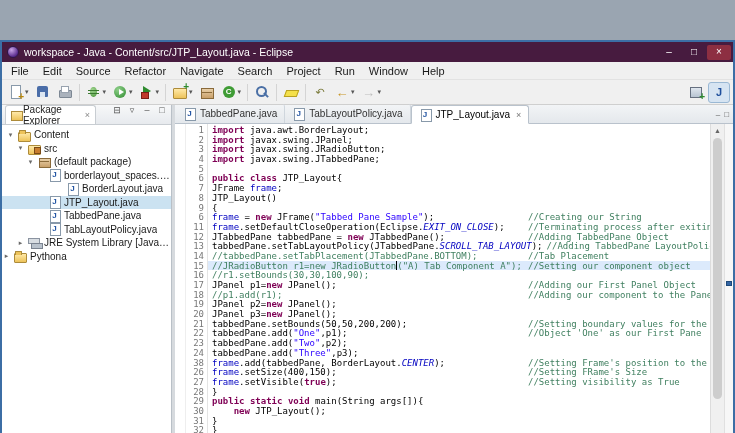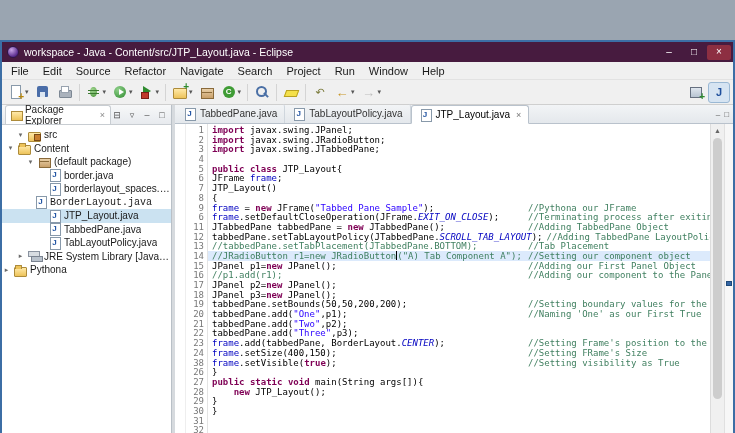--- a/index.html
+++ b/index.html
@@ -52,22 +52,22 @@
   .ico-last-edit-location::before{content:"↶";color:#7a7a3a;font-size:11px;}
   .ico-back::before{content:"←";color:#c99726;font-size:13px;font-weight:bold;}
   .ico-forward::before{content:"→";color:#bdbdbd;font-size:13px;font-weight:bold;}
   .ico-open-perspective::before{content:"";position:absolute;left:1px;top:3px;width:10px;height:9px;border:1px solid #667080;background:linear-gradient(#dfe6ee,#b8c4d2);}
   .ico-open-perspective::after{content:"+";position:absolute;right:0;bottom:-2px;color:#2e8b2e;font-weight:bold;font-size:10px;}
   .ico-java-perspective::before{content:"J";color:#1f4f9c;font:bold 11px "Liberation Sans",sans-serif;}
   
   .workarea{flex:1;display:flex;min-height:0;background:#e8eaec;}
   
   .explorer{width:170px;flex:0 0 170px;display:flex;flex-direction:column;border-right:1px solid #b9c0c7;background:#fff;}
-  .exphead{height:20px;flex:0 0 20px;display:flex;align-items:center;background:linear-gradient(#f7f8f9,#e7eaee);
-    border-bottom:1px solid #c8cdd2;padding:0 3px;font-size:10px;color:#222;}
+  .exphead{height:20px;flex:0 0 20px;display:flex;align-items:flex-start;background:linear-gradient(#f7f8f9,#e7eaee);
+    border-bottom:1px solid #c8cdd2;padding:0 3px;font-size:10px;color:#222;gap:15px;}
   .exphead .vtab{display:flex;align-items:center;gap:3px;background:#fff;border:1px solid #c8cdd2;border-bottom:none;
     height:19px;padding:0 5px;border-radius:3px 3px 0 0;}
   .vico{width:12px;height:10px;position:relative;}
   .vico::before{content:"";position:absolute;left:0;top:1px;width:10px;height:8px;background:linear-gradient(#ffe9a8,#edc35a);border:1px solid #ad8b3a;}
   .headicons{margin-left:auto;display:flex;gap:3px;color:#555;font-size:9px;}
   .hicon{width:12px;text-align:center;}
   .tree{flex:1;overflow:hidden;background:#fff;padding-top:3px;}
   .trow{display:flex;align-items:center;gap:3px;height:13.5px;font-size:10px;color:#1a1a1a;white-space:nowrap;}
   .trow.sel{background:var(--selection,#cbe2f1);}
   .exp{width:9px;flex:0 0 9px;font-size:7px;color:#6a6a6a;text-align:center;}
@@ -223,46 +223,41 @@
           <span style="color:#888;font-size:9px;">×</span>
         </span>
         <span class="headicons" id="expheadicons">
             <span class="hicon">⊟</span>
             <span class="hicon">▿</span>
             <span class="hicon">–</span>
             <span class="hicon">□</span>
           </span>
       </div>
       <div class="tree" id="tree">
+          <div class="trow" style="padding-left: 4px;">
+            <span class="exp">▾</span>
+            <span class="tico tico-project"></span>
+            <span class="tlabel">Content</span>
+          </div>
           <div class="trow" style="padding-left: 14px;">
             <span class="exp">▾</span>
             <span class="tico tico-src-folder"></span>
             <span class="tlabel">src</span>
           </div>
-          <div class="trow" style="padding-left: 4px;">
-            <span class="exp">▾</span>
-            <span class="tico tico-project"></span>
-            <span class="tlabel">Content</span>
-          </div>
           <div class="trow" style="padding-left: 24px;">
             <span class="exp">▾</span>
             <span class="tico tico-package"></span>
             <span class="tlabel">(default package)</span>
           </div>
           <div class="trow" style="padding-left: 34px;">
             <span class="exp">&nbsp;</span>
             <span class="tico tico-jfile"></span>
-            <span class="tlabel">border.java</span>
-          </div>
-          <div class="trow" style="padding-left: 34px;">
-            <span class="exp">&nbsp;</span>
-            <span class="tico tico-jfile"></span>
             <span class="tlabel">borderlayout_spaces.java</span>
           </div>
-          <div class="trow" style="padding-left: 20px; font-family: Liberation Mono, monospace;">
+          <div class="trow" style="padding-left: 52px;">
             <span class="exp">&nbsp;</span>
             <span class="tico tico-jfile"></span>
             <span class="tlabel">BorderLayout.java</span>
           </div>
           <div class="trow sel" style="padding-left: 34px;">
             <span class="exp">&nbsp;</span>
             <span class="tico tico-jfile"></span>
             <span class="tlabel">JTP_Layout.java</span>
           </div>
           <div class="trow" style="padding-left: 34px;">
@@ -345,40 +340,42 @@
             <div class="ln">27</div>
             <div class="ln">28</div>
             <div class="ln">29</div>
             <div class="ln">30</div>
             <div class="ln">31</div>
             <div class="ln">32</div>
             <div class="ln">33</div>
             <div class="ln">34</div>
           </div>
         <div class="codearea" id="codelines">
+            <div class="crow"><span class="codepart"><span class="s-kw">import</span><span class="s-pln"> java.awt.BorderLayout;</span></span></div>
             <div class="crow"><span class="codepart"><span class="s-kw">import</span><span class="s-pln"> javax.swing.JPanel;</span></span></div>
             <div class="crow"><span class="codepart"><span class="s-kw">import</span><span class="s-pln"> javax.swing.JRadioButton;</span></span></div>
             <div class="crow"><span class="codepart"><span class="s-kw">import</span><span class="s-pln"> javax.swing.JTabbedPane;</span></span></div>
             <div class="crow"><span class="codepart"></span></div>
             <div class="crow"><span class="codepart"><span class="s-kw">public</span><span class="s-pln"> </span><span class="s-kw">class</span><span class="s-pln"> JTP_Layout{</span></span></div>
             <div class="crow"><span class="codepart"><span class="s-pln">JFrame </span><span class="s-fld">frame</span><span class="s-pln">;</span></span></div>
             <div class="crow"><span class="codepart"><span class="s-pln">JTP_Layout()</span></span></div>
             <div class="crow"><span class="codepart"><span class="s-pln">{</span></span></div>
-            <div class="crow"><span class="codepart"><span class="s-fld">frame</span><span class="s-pln"> = </span><span class="s-kw">new</span><span class="s-pln"> JFrame(</span><span class="s-str">"Tabbed Pane Sample"</span><span class="s-pln">);</span></span><span class="cmt">//Pythona our JFrame</span></div>
-            <div class="crow"><span class="codepart"><span class="s-fld">frame</span><span class="s-pln">.setDefaultCloseOperation(JFrame.</span><span class="s-sta">EXIT_ON_CLOSE</span><span class="s-pln">);</span></span><span class="cmt">//Terminating process after exiting</span></div>
+            <div class="crow"><span class="codepart"><span class="s-fld">frame</span><span class="s-pln"> = </span><span class="s-kw">new</span><span class="s-pln"> JFrame(</span><span class="s-str">"Tabbed Pane Sample"</span><span class="s-pln">);</span></span><span class="cmt">//Creating our String</span></div>
+            <div class="crow"><span class="codepart"><span class="s-fld">frame</span><span class="s-pln">.setDefaultCloseOperation(Eclipse.</span><span class="s-sta">EXIT_ON_CLOSE</span><span class="s-pln">);</span></span><span class="cmt">//Terminating process after exiting</span></div>
             <div class="crow"><span class="codepart"><span class="s-pln">JTabbedPane tabbedPane = </span><span class="s-kw">new</span><span class="s-pln"> JTabbedPane();</span></span><span class="cmt">//Adding TabbedPane Object</span></div>
             <div class="crow"><span class="codepart"><span class="s-pln">tabbedPane.setTabLayoutPolicy(JTabbedPane.</span><span class="s-sta">SCROLL_TAB_LAYOUT</span><span class="s-pln">);</span></span><span class="cmt">//Adding TabbedPane LayoutPolicy</span></div>
             <div class="crow"><span class="codepart"><span class="s-com">//tabbedPane.setTabPlacement(JTabbedPane.BOTTOM);</span></span><span class="cmt">//Tab Placement</span></div>
             <div class="crow cur"><span class="codepart"><span class="s-com">//JRadioButton r1=new JRadioButton</span><span class="caret"></span><span class="s-com">("A) Tab Component A");</span></span><span class="cmt">//Setting our component object</span></div>
+            <div class="crow"><span class="codepart"><span class="s-com">//r1.setBounds(30,30,100,90);</span></span></div>
             <div class="crow"><span class="codepart"><span class="s-pln">JPanel p1=</span><span class="s-kw">new</span><span class="s-pln"> JPanel();</span></span><span class="cmt">//Adding our First Panel Object</span></div>
             <div class="crow"><span class="codepart"><span class="s-com">//p1.add(r1);</span></span><span class="cmt">//Adding our component to the Panel</span></div>
             <div class="crow"><span class="codepart"><span class="s-pln">JPanel p2=</span><span class="s-kw">new</span><span class="s-pln"> JPanel();</span></span></div>
             <div class="crow"><span class="codepart"><span class="s-pln">JPanel p3=</span><span class="s-kw">new</span><span class="s-pln"> JPanel();</span></span></div>
             <div class="crow"><span class="codepart"><span class="s-pln">tabbedPane.setBounds(50,50,200,200);</span></span><span class="cmt">//Setting boundary values for the tabs</span></div>
-            <div class="crow"><span class="codepart"><span class="s-pln">tabbedPane.add(</span><span class="s-str">"One"</span><span class="s-pln">,p1);</span></span><span class="cmt">//Naming 'One' as our First True</span></div>
+            <div class="crow"><span class="codepart"><span class="s-pln">tabbedPane.add(</span><span class="s-str">"One"</span><span class="s-pln">,p1);</span></span><span class="cmt">//Object 'One' as our First Pane</span></div>
             <div class="crow"><span class="codepart"><span class="s-pln">tabbedPane.add(</span><span class="s-str">"Two"</span><span class="s-pln">,p2);</span></span></div>
             <div class="crow"><span class="codepart"><span class="s-pln">tabbedPane.add(</span><span class="s-str">"Three"</span><span class="s-pln">,p3);</span></span></div>
             <div class="crow"><span class="codepart"><span class="s-fld">frame</span><span class="s-pln">.add(tabbedPane, BorderLayout.</span><span class="s-sta">CENTER</span><span class="s-pln">);</span></span><span class="cmt">//Setting Frame's position to the center</span></div>
             <div class="crow"><span class="codepart"><span class="s-fld">frame</span><span class="s-pln">.setSize(400,150);</span></span><span class="cmt">//Setting FRame's Size</span></div>
             <div class="crow"><span class="codepart"><span class="s-fld">frame</span><span class="s-pln">.setVisible(</span><span class="s-kw">true</span><span class="s-pln">);</span></span><span class="cmt">//Setting visibility as True</span></div>
             <div class="crow"><span class="codepart"><span class="s-pln">}</span></span></div>
             <div class="crow"><span class="codepart"><span class="s-kw">public</span><span class="s-pln"> </span><span class="s-kw">static</span><span class="s-pln"> </span><span class="s-kw">void</span><span class="s-pln"> main(String args[]){</span></span></div>
             <div class="crow"><span class="codepart"><span class="s-pln">    </span><span class="s-kw">new</span><span class="s-pln"> JTP_Layout();</span></span></div>
             <div class="crow"><span class="codepart"><span class="s-pln">}</span></span></div>
             <div class="crow"><span class="codepart"><span class="s-pln">}</span></span></div>

